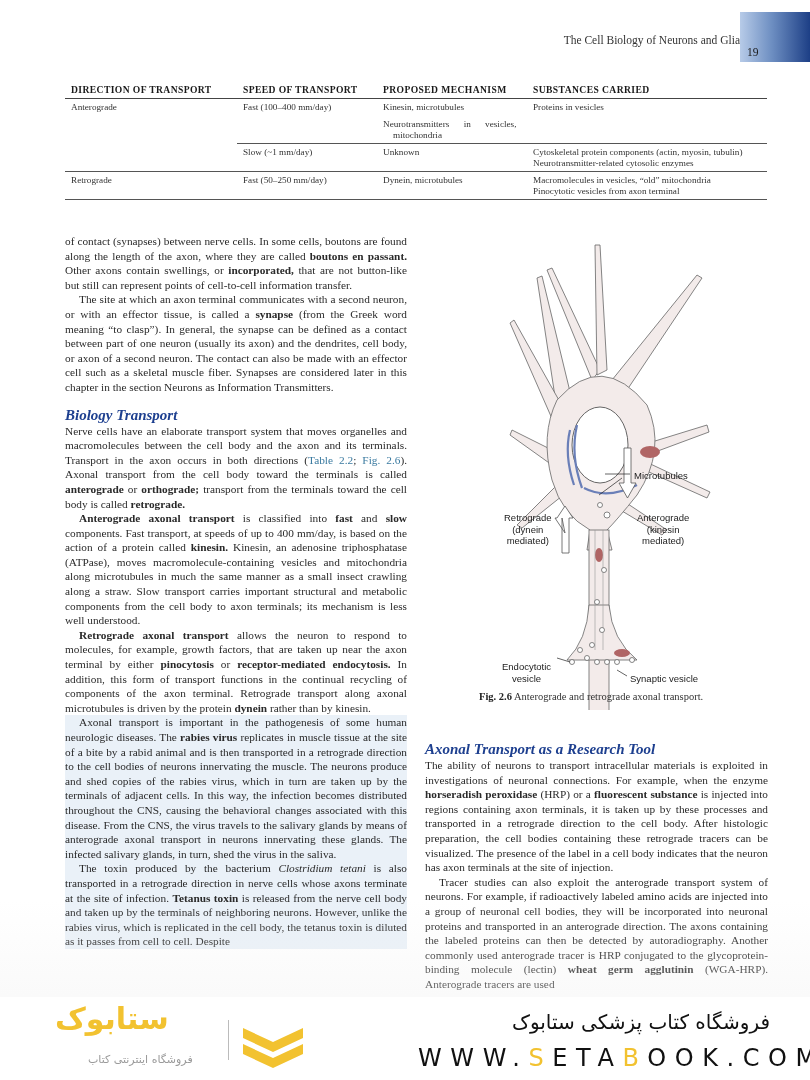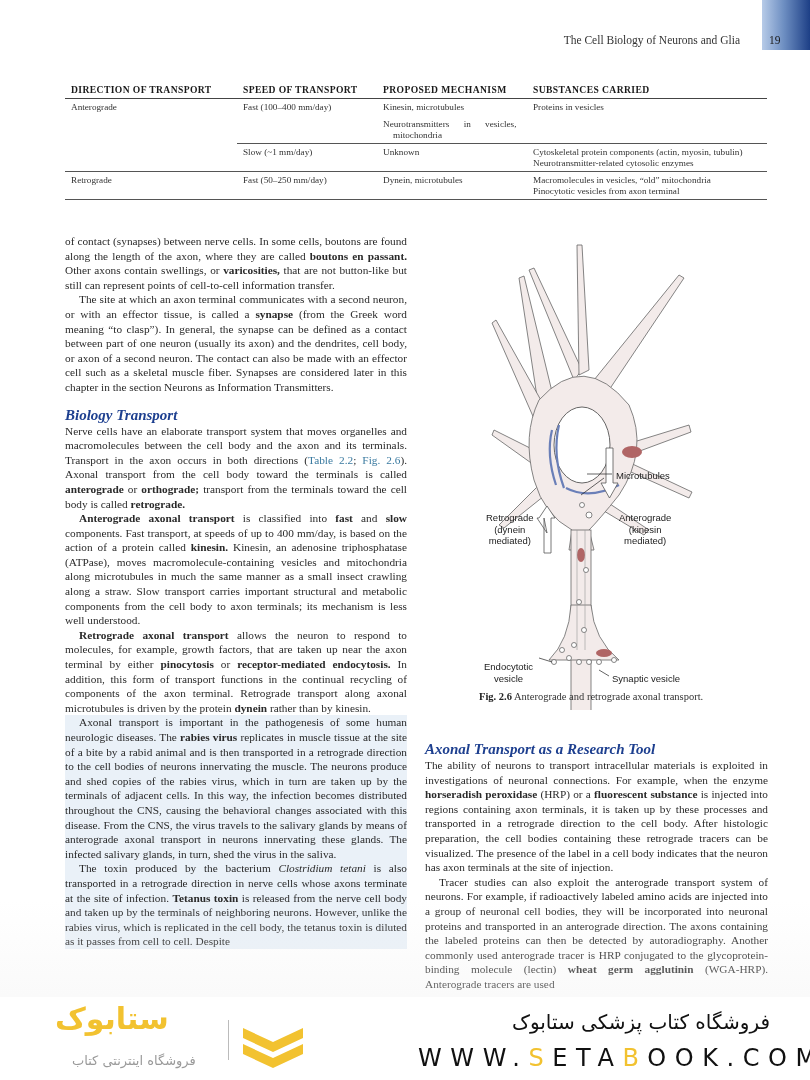--- a/index.html
+++ b/index.html
@@ -1,19 +1,19 @@
 <!DOCTYPE html>
 <html><head>
 <meta charset="utf-8">
 <style>
   html, body { margin:0; padding:0; }
   body { width:810px; height:1080px; position:relative; background:#ffffff; overflow:hidden;
          font-family:"Liberation Serif", "DejaVu Serif", serif; color:#2a2a2a; }
   .running-head { position:absolute; top:34px; right:70px; font-size:11.5px; color:#333; }
-  .page-tab { position:absolute; top:0; right:0; width:48px; height:50px;
+  .page-tab { position:absolute; top:12px; right:0; width:70px; height:50px;
               background:linear-gradient(to right, #b7cbe8 0%, #6e8fc2 45%, #1d3f86 100%); }
   .page-num { position:absolute; top:34px; left:7px; font-size:11.5px; color:#1a1a1a; }
 
   .table-wrap { position:absolute; left:65px; top:64px; width:702px; }
   .table-title { background:#cd9797; height:18px; font-size:13.5px; padding-left:6px; line-height:18px;
                  border-bottom:1px solid #5a3a3a; color:#1a1a1a; }
   .table-title b { font-weight:bold; letter-spacing:0.3px; }
   table { border-collapse:collapse; width:100%; font-size:9.2px; }
   th { text-align:left; font-weight:bold; font-size:9.6px; letter-spacing:0.4px; padding:20px 6px 3px 6px;
        border-bottom:1.5px solid #444; color:#1a1a1a; white-space:nowrap; }
@@ -28,31 +28,31 @@
   .col p.noindent { text-indent:0; }
   .left-col { left:65px; top:234px; width:342px; }
   .right-col { left:425px; top:733px; width:343px; }
   .section-head { font-family:"Liberation Serif", serif; font-style:italic; font-weight:bold;
                   color:#1d3f8f; font-size:15px; margin:12px 0 1px 0; line-height:16px; }
   .highlight { background:#eaf1f8; }
   .fade { position:absolute; left:0; top:900px; width:810px; height:100px;
           background:linear-gradient(to bottom, rgba(255,255,255,0) 0%, rgba(240,240,240,0.35) 100%); pointer-events:none; }
   .link { color:#3a7aa0; }
 
-  .figure { position:absolute; left:434px; top:230px; width:330px; height:480px; }
+  .figure { position:absolute; left:452px; top:230px; width:330px; height:480px; }
   .fig-caption { position:absolute; left:479px; top:691px; font-size:10.5px; color:#333; }
   .fig-caption b { color:#222; }
   .fig-label { position:absolute; font-family:"Liberation Sans", sans-serif; font-size:9.5px; color:#222;
                text-align:center; line-height:11.5px; }
 
   .footer-band { position:absolute; left:0; top:997px; width:810px; height:83px; background:#ffffff; }
   .logo { position:absolute; left:50px; top:1015px; }
   .logo-brand { position:absolute; left:55px; top:1001px; font-family:"DejaVu Sans", sans-serif; font-size:30px;
                 font-weight:bold; color:#f2c230; letter-spacing:-2px; }
-  .logo-sub { position:absolute; left:72px; top:1053px; font-family:"DejaVu Sans", sans-serif; font-size:13px; color:#9a9a9a; }
+  .logo-sub { position:absolute; left:88px; top:1053px; font-family:"DejaVu Sans", sans-serif; font-size:11px; color:#9a9a9a; }
   .logo-divider { position:absolute; left:228px; top:1020px; width:1px; height:40px; background:#bbb; }
   .store-name { position:absolute; right:40px; top:1010px; font-family:"DejaVu Sans", sans-serif; font-size:20px; color:#111; direction:rtl; }
   .store-url { position:absolute; left:418px; top:1044px; font-family:"DejaVu Sans", sans-serif; font-size:24px;
                letter-spacing:8.6px; color:#111; }
   .store-url .y { color:#f2c230; }
 </style>
 </head>
 <body>
 
 <div class="running-head">The Cell Biology of Neurons and Glia</div>
@@ -104,21 +104,21 @@
         <td>
           <span class="cell-line">Macromolecules in vesicles, “old” mitochondria</span>
           <span class="cell-line">Pinocytotic vesicles from axon terminal</span>
         </td>
       </tr>
     </tbody>
   </table>
 </div>
 
 <div class="col left-col">
-  <p class="noindent"><span>of contact (synapses) between nerve cells. In some cells, boutons are found along the length of the axon, where they are called </span><b>boutons en passant.</b><span> Other axons contain swellings, or </span><b>varicosities,</b><span> that are not button-like but still can represent points of cell-to-cell information transfer.</span></p>
+  <p class="noindent"><span>of contact (synapses) between nerve cells. In some cells, boutons are found along the length of the axon, where they are called </span><b>boutons en passant.</b><span> Other axons contain swellings, or </span><b>incorporated,</b><span> that are not button-like but still can represent points of cell-to-cell information transfer.</span></p>
   <p><span>The site at which an axon terminal communicates with a second neuron, or with an effector tissue, is called a </span><b>synapse</b><span> (from the Greek word meaning “to clasp”). In general, the synapse can be defined as a contact between part of one neuron (usually its axon) and the dendrites, cell body, or axon of a second neuron. The contact can also be made with an effector cell such as a skeletal muscle fiber. Synapses are considered later in this chapter in the section Neurons as Information Transmitters.</span></p>
   <div class="section-head">Biology Transport</div>
   <p class="noindent"><span>Nerve cells have an elaborate transport system that moves organelles and macromolecules between the cell body and the axon and its terminals. Transport in the axon occurs in both directions (</span><span class="link">Table 2.2</span><span>; </span><span class="link">Fig. 2.6</span><span>). Axonal transport from the cell body toward the terminals is called </span><b>anterograde</b><span> or </span><b>orthograde;</b><span> transport from the terminals toward the cell body is called </span><b>retrograde.</b></p>
   <p><b>Anterograde axonal transport</b><span> is classified into </span><b>fast</b><span> and </span><b>slow</b><span> components. Fast transport, at speeds of up to 400 mm/day, is based on the action of a protein called </span><b>kinesin.</b><span> Kinesin, an adenosine triphosphatase (ATPase), moves macromolecule-containing vesicles and mitochondria along microtubules in much the same manner as a small insect crawling along a straw. Slow transport carries important structural and metabolic components from the cell body to axon terminals; its mechanism is less well understood.</span></p>
   <p><b>Retrograde axonal transport</b><span> allows the neuron to respond to molecules, for example, growth factors, that are taken up near the axon terminal by either </span><b>pinocytosis</b><span> or </span><b>receptor-mediated endocytosis.</b><span> In addition, this form of transport functions in the continual recycling of components of the axon terminal. Retrograde transport along axonal microtubules is driven by the protein </span><b>dynein</b><span> rather than by kinesin.</span></p>
   <div class="highlight">
     <p><span>Axonal transport is important in the pathogenesis of some human neurologic diseases. The </span><b>rabies virus</b><span> replicates in muscle tissue at the site of a bite by a rabid animal and is then transported in a retrograde direction to the cell bodies of neurons innervating the muscle. The neurons produce and shed copies of the rabies virus, which in turn are taken up by the terminals of adjacent cells. In this way, the infection becomes distributed throughout the CNS, causing the behavioral changes associated with this disease. From the CNS, the virus travels to the salivary glands by means of anterograde axonal transport in neurons innervating these glands. The infected salivary glands, in turn, shed the virus in the saliva.</span></p>
     <p><span>The toxin produced by the bacterium </span><i>Clostridium tetani</i><span> is also transported in a retrograde direction in nerve cells whose axons terminate at the site of infection. </span><b>Tetanus toxin</b><span> is released from the nerve cell body and taken up by the terminals of neighboring neurons. However, unlike the rabies virus, which is replicated in the cell body, the tetanus toxin is diluted as it passes from cell to cell. Despite</span></p>
   </div>
 </div>

